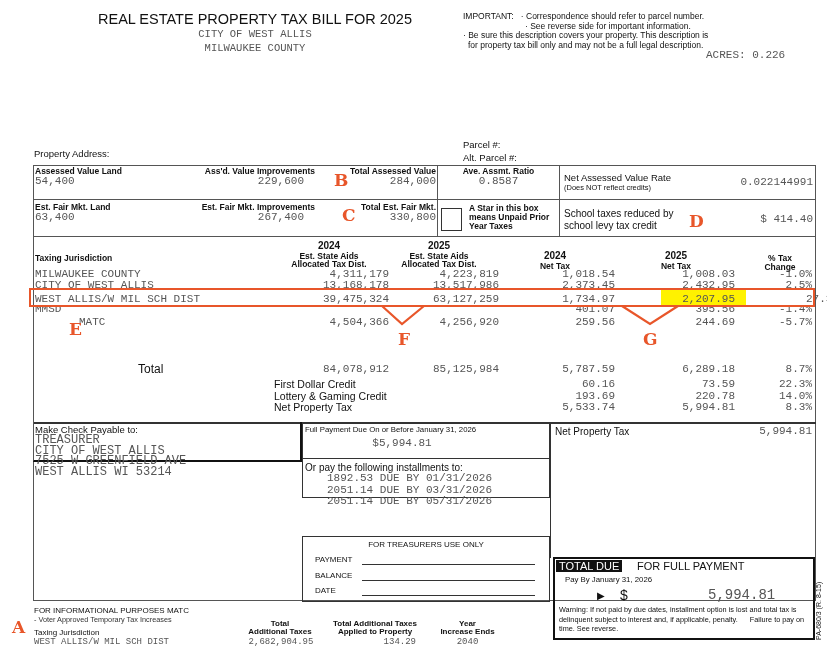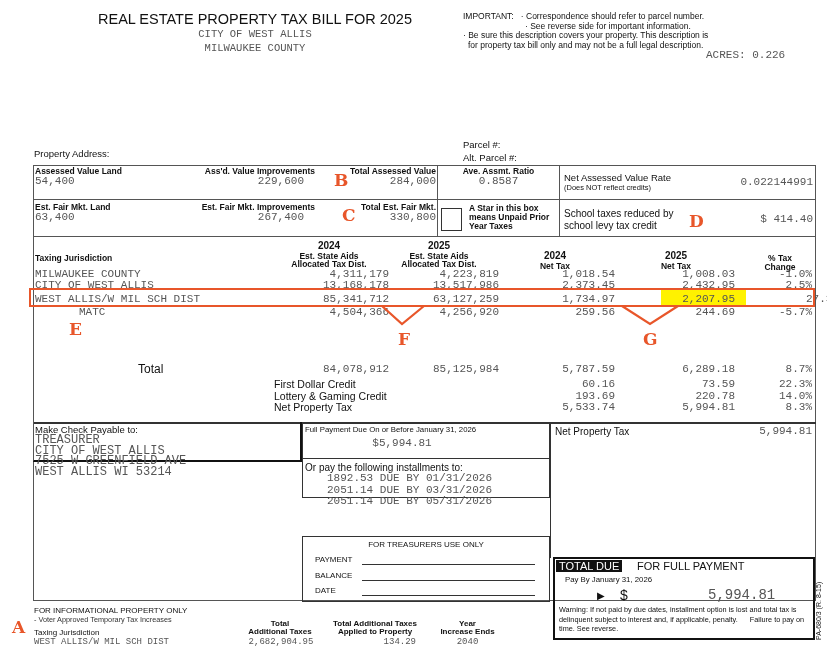--- a/index.html
+++ b/index.html
@@ -115,27 +115,33 @@
     <span class="abs num" style="left:0;">CITY OF WEST ALLIS</span>
     <span class="abs num right" style="left:240px;width:114px;">13,168,178</span>
     <span class="abs num right" style="left:350px;width:114px;">13,517,986</span>
     <span class="abs num right" style="left:480px;width:100px;">2,373.45</span>
     <span class="abs num right" style="left:600px;width:100px;">2,432.95</span>
     <span class="abs num right" style="left:717px;width:60px;">2.5%</span>
   </div>
 
   <div style="position:relative;height:12px;top:3px;">
     <span class="abs num" style="left:0;">WEST ALLIS/W MIL SCH DIST</span>
-    <span class="abs num right" style="left:240px;width:114px;">85,341,712</span>
+    <span class="abs num right" style="left:240px;width:114px;">39,475,324</span>
     <span class="abs num right" style="left:350px;width:114px;">63,127,259</span>
     <span class="abs num right" style="left:480px;width:100px;">1,734.97</span>
     <span class="abs num right" style="left:600px;width:100px;">2,207.95</span>
     <span class="abs num right" style="left:744px;width:60px;">27.3%</span>
   </div>
 
+  <div style="position:relative;height:10px;top:4px;overflow:hidden;">
+    <span class="abs num" style="left:0;top:-3px;">MMSD</span>
+    <span class="abs num right" style="left:480px;width:100px;top:-3px;">401.07</span>
+    <span class="abs num right" style="left:600px;width:100px;top:-3px;">395.56</span>
+    <span class="abs num right" style="left:717px;width:60px;top:-3px;">-1.4%</span>
+  </div>
 
   <div style="position:relative;height:11px;top:4px;">
     <span class="abs num" style="left:0;padding-left:44px;">MATC</span>
     <span class="abs num right" style="left:240px;width:114px;">4,504,366</span>
     <span class="abs num right" style="left:350px;width:114px;">4,256,920</span>
     <span class="abs num right" style="left:480px;width:100px;">259.56</span>
     <span class="abs num right" style="left:600px;width:100px;">244.69</span>
     <span class="abs num right" style="left:717px;width:60px;">-5.7%</span>
   </div>
 </div>
@@ -227,21 +233,21 @@
 <div class="abs" style="left:597px;top:590px;font-size:10px;">▶</div>
 <div class="abs b" style="left:620px;top:587px;font-size:14px;">$</div>
 <div class="abs mono" style="left:708px;top:587px;font-size:14px;color:#555;">5,994.81</div>
 <div class="abs" style="left:559px;top:605px;width:254px;font-size:7.3px;line-height:9.5px;">
   <span class="b">Warning:</span>
   <span>If not paid by due dates, installment option is lost and total tax is delinquent subject to interest and, if applicable, penalty.</span>
   <span class="b" style="padding-left:10px;">Failure to pay on time.  See reverse.</span>
 </div>
 <div class="abs" style="left:770px;top:594px;font-size:7px;transform:rotate(-90deg);transform-origin:left top;white-space:nowrap;top:640px;left:815px;">PA-680/3 (R. 8-15)</div>
 
-<div class="abs b" style="left:34px;top:606px;font-size:8px;">FOR INFORMATIONAL PROPERTY ONLY</div>
+<div class="abs b" style="left:34px;top:606px;font-size:8px;">FOR INFORMATIONAL PURPOSES MATC</div>
 <div class="abs" style="left:34px;top:615px;font-size:7.3px;color:#333;">- Voter Approved Temporary Tax Increases</div>
 <div class="abs b" style="left:34px;top:628px;font-size:8px;">Taxing Jurisdiction</div>
 <div class="abs mono" style="left:34px;top:637px;font-size:9px;">WEST ALLIS/W MIL SCH DIST</div>
 
 <div class="abs lbl center" style="left:240px;top:620px;width:80px;font-size:8px;">
   <div>Total</div>
   <div>Additional Taxes</div>
 </div>
 <div class="abs mono center" style="left:238px;top:637px;width:86px;font-size:9px;">2,682,904.95</div>
 

